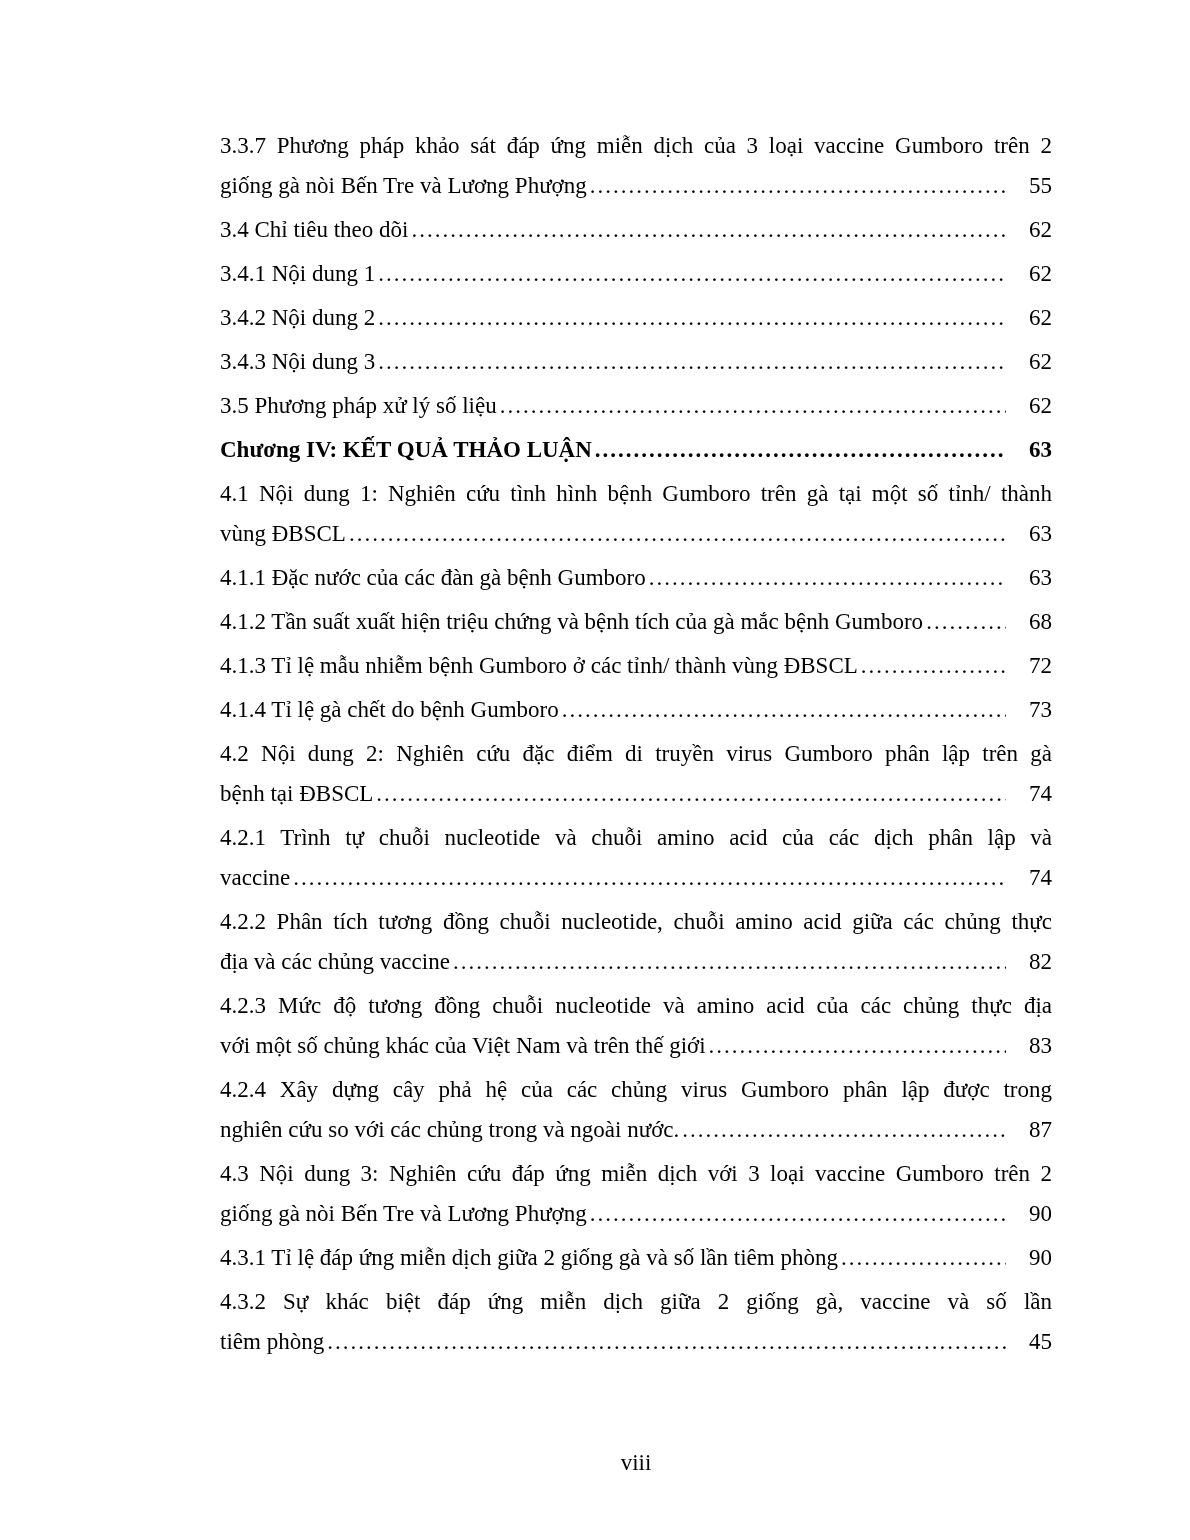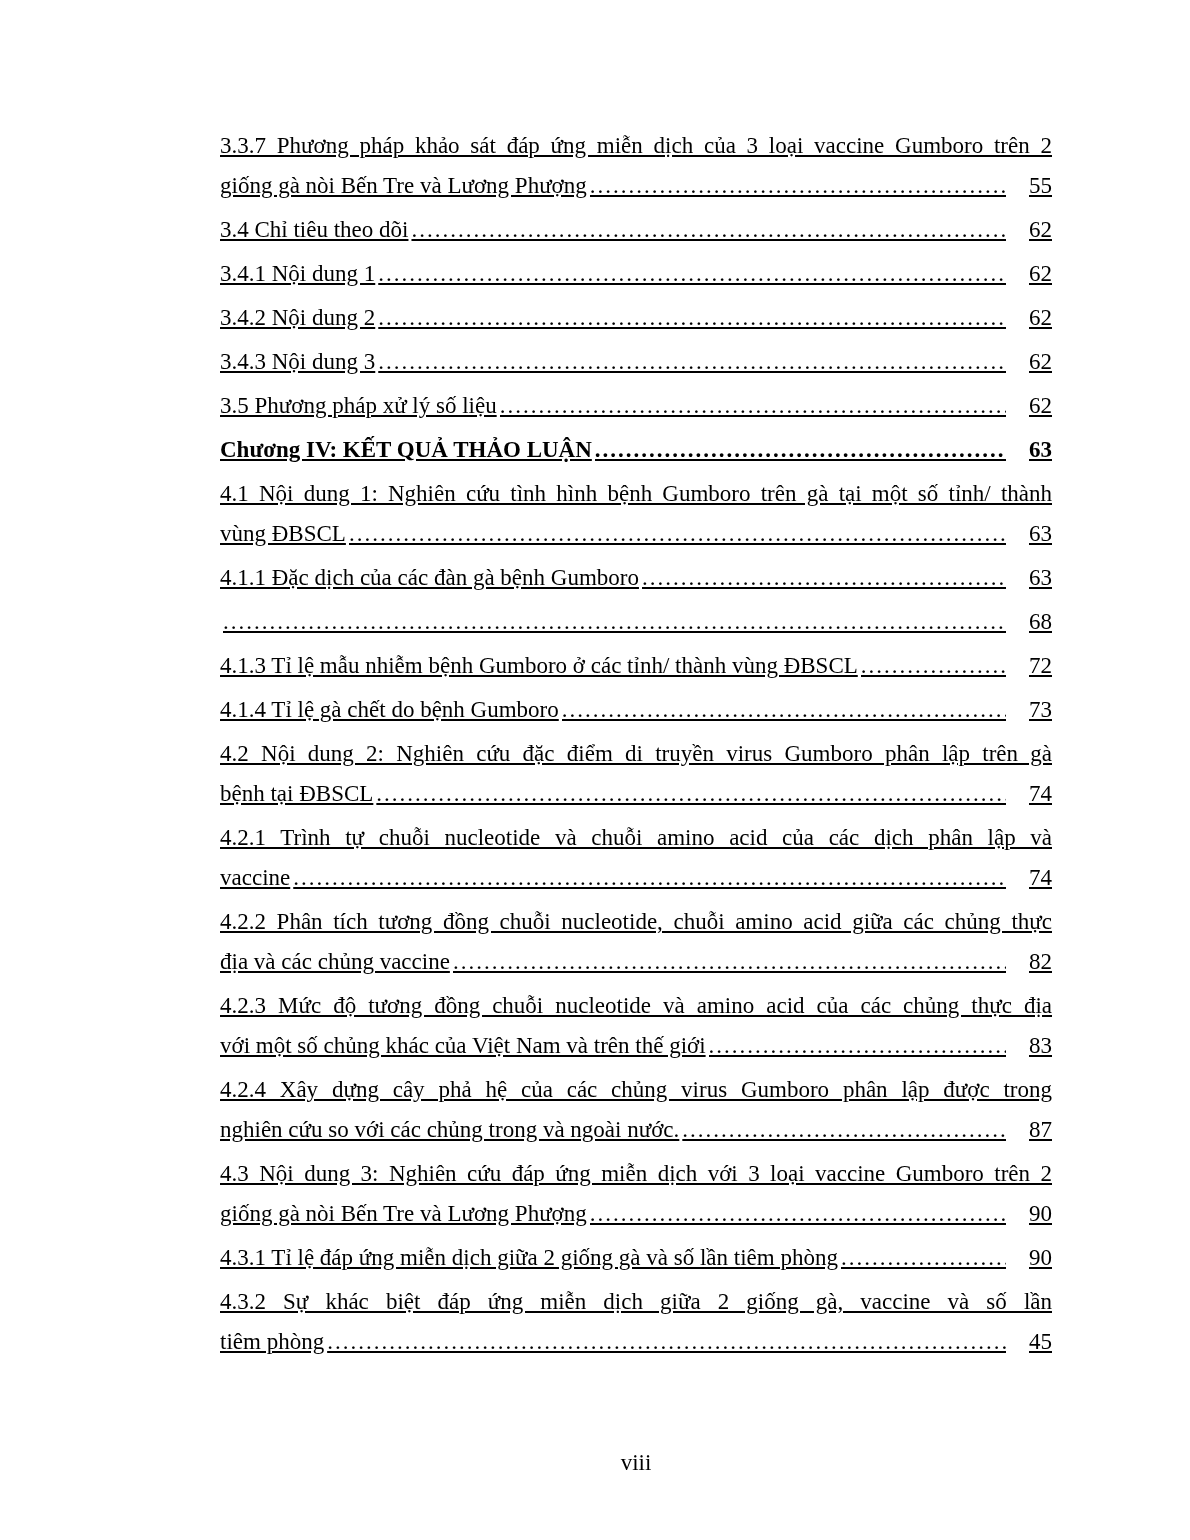--- a/index.html
+++ b/index.html
@@ -10,21 +10,20 @@
     color: #000000;
     font-family: "Liberation Serif", "DejaVu Serif", serif;
     font-size: 23px;
     overflow: hidden;
   }
   .page {
     position: relative;
     width: 1190px;
     height: 1328px;
     padding: 126px 138px 0 220px;
-    text-decoration: underline;
   }
   .toc-entry { margin-bottom: 4px; }
   .toc-entry.bold { font-weight: bold; }
   .toc-line-justified {
     text-align: justify;
     text-align-last: justify;
     line-height: 40px;
     height: 40px;
     overflow: hidden;
   }
@@ -127,28 +126,29 @@
     <div class="toc-line-justified">4.1 Nội dung 1: Nghiên cứu tình hình bệnh Gumboro trên gà tại một số tỉnh/ thành</div>
         <div class="toc-line-last">
       <span class="toc-text">vùng ĐBSCL</span>
       <span class="toc-dots"></span>
       <span class="toc-page">63</span>
     </div>
   </div>
 
   <div class="toc-entry">
     <div class="toc-line-last">
-      <span class="toc-text">4.1.1 Đặc dịch của các đàn gà bệnh Gumboro</span>
+      <span class="toc-text">4.1.1 Đặc nước của các đàn gà bệnh Gumboro</span>
       <span class="toc-dots"></span>
       <span class="toc-page">63</span>
     </div>
   </div>
 
   <div class="toc-entry">
     <div class="toc-line-last">
+      <span class="toc-text">4.1.2 Tần suất xuất hiện triệu chứng và bệnh tích của gà mắc bệnh Gumboro</span>
       <span class="toc-dots"></span>
       <span class="toc-page">68</span>
     </div>
   </div>
 
   <div class="toc-entry">
     <div class="toc-line-last">
       <span class="toc-text">4.1.3 Tỉ lệ mẫu nhiễm bệnh Gumboro ở các tỉnh/ thành vùng ĐBSCL</span>
       <span class="toc-dots"></span>
       <span class="toc-page">72</span>

